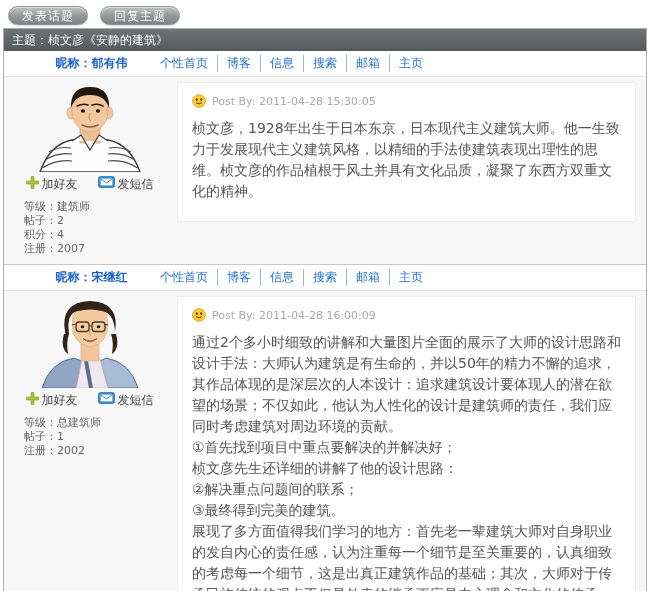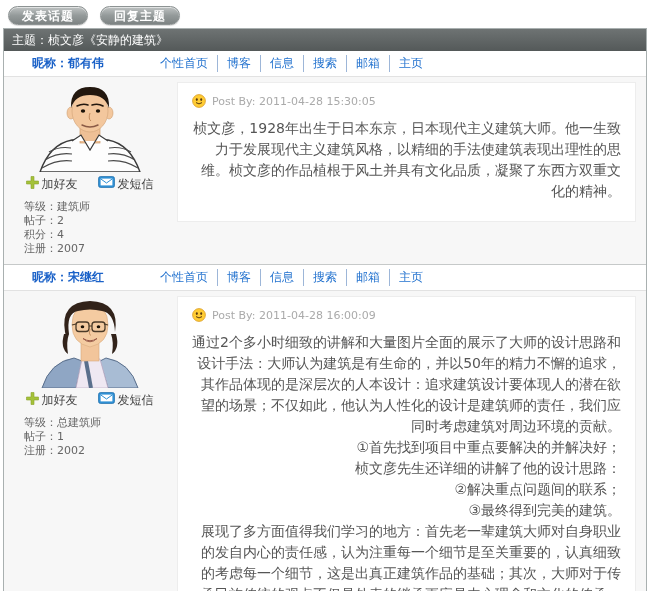--- a/index.html
+++ b/index.html
@@ -7,53 +7,53 @@
   body {
     width:650px; min-height:591px; background:#ffffff;
     font-family:"DejaVu Sans","Liberation Sans",sans-serif;
     -webkit-font-smoothing:antialiased;
   }
   
   .toolbar { padding:5px 0 4px 8px; height:28px; }
   .pill-btn {
     display:inline-block; min-width:80px; height:19px; line-height:18px;
     padding:0 10px; margin-right:7px; text-align:center;
-    color:#ffffff; font-size:12px; font-weight:bold; letter-spacing:1px;
+    color:#ffffff; font-size:12px; font-weight:normal; letter-spacing:1px;
     background:linear-gradient(#bfc3c3 0%, #949a9a 50%, #7e8484 100%);
     border:1px solid #8d9393; border-radius:10px;
     box-shadow:inset 0 1px 0 rgba(255,255,255,.55), 0 1px 1px rgba(0,0,0,.15);
     cursor:pointer;
   }
   
   .container { margin:0 3px; border:1px solid #a9b0b0; background:#ffffff; }
   .topic-bar {
     height:22px; line-height:22px; padding-left:8px;
     background:linear-gradient(#6e7373, #545959);
     color:#ffffff; font-size:12px; font-weight:normal;
   }
   
   .post { background:#f7f7f7; }
   .post + .post { border-top:1px solid #c6c9c9; }
   .post-head {
     display:flex; align-items:center; height:26px;
     background:#ffffff; border-bottom:1px solid #e2e2e2; font-size:12px;
   }
-  .nick { width:147px; padding-left:28px; color:#1b62c8; font-weight:bold; }
+  .nick { width:147px; padding-left:28px; color:#1b62c8; font-weight:bold;text-align:center; }
   .post-nav { display:flex; align-items:center; color:#2473cf; }
   .post-nav .nav-link { padding:0 9px; border-right:1px solid #9db6d8; cursor:pointer; }
   .post-nav .nav-link:last-child { border-right:none; }
   
   .post-body { display:flex; background:#f7f7f7; }
   .sidebar { width:171px; flex:0 0 171px; padding-top:5px; }
   .avatar-box { width:112px; margin:2px auto 0; display:block; }
   .actions { display:flex; justify-content:center; align-items:center; gap:20px; margin-top:4px; font-size:12px; color:#444; }
   .action { display:flex; align-items:flex-start; gap:3px; cursor:pointer; }
   .stats { padding:7px 0 8px 20px; font-size:11px; color:#666; line-height:14px; }
   .content-wrap { flex:1; padding:5px 10px 16px 2px; }
-  .content-box { background:#ffffff; border:1px solid #ededed; padding:8px 14px 13px 14px;text-align:right; }
+  .content-box { background:#ffffff; border:1px solid #ededed; padding:8px 14px 13px 14px; }
   .content-box.short { min-height:140px; }
   .postby { display:flex; align-items:center; gap:6px; height:16px; color:#aaaaaa; font-size:11px; margin-top:2px; }
   .para { font-size:14px; color:#555555; line-height:21px; }
   .para.first { margin-top:9px; }
 </style>
 </head>
 <body>
 
 <div class="toolbar">
   <span class="pill-btn">发表话题</span>

